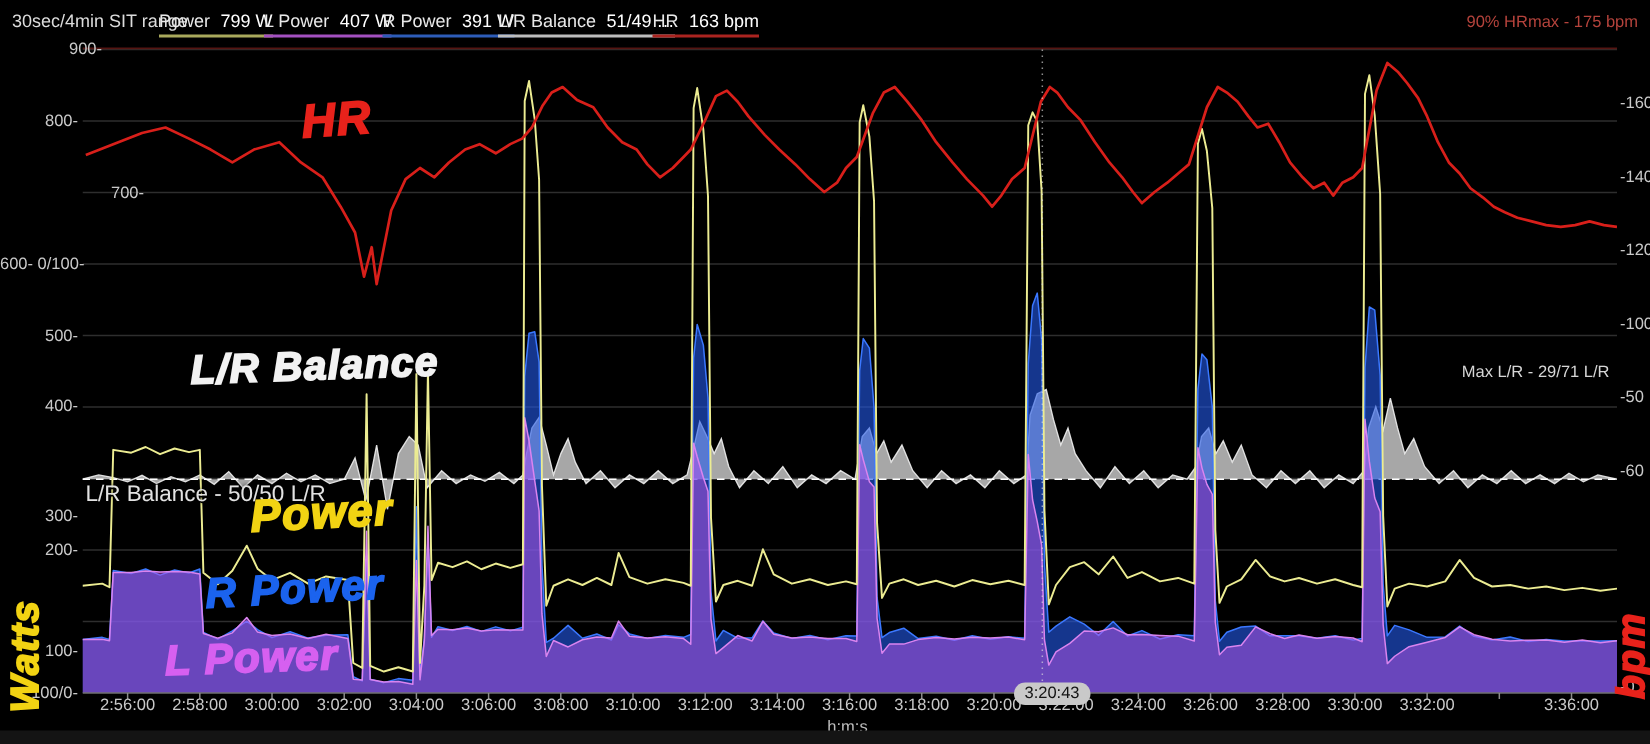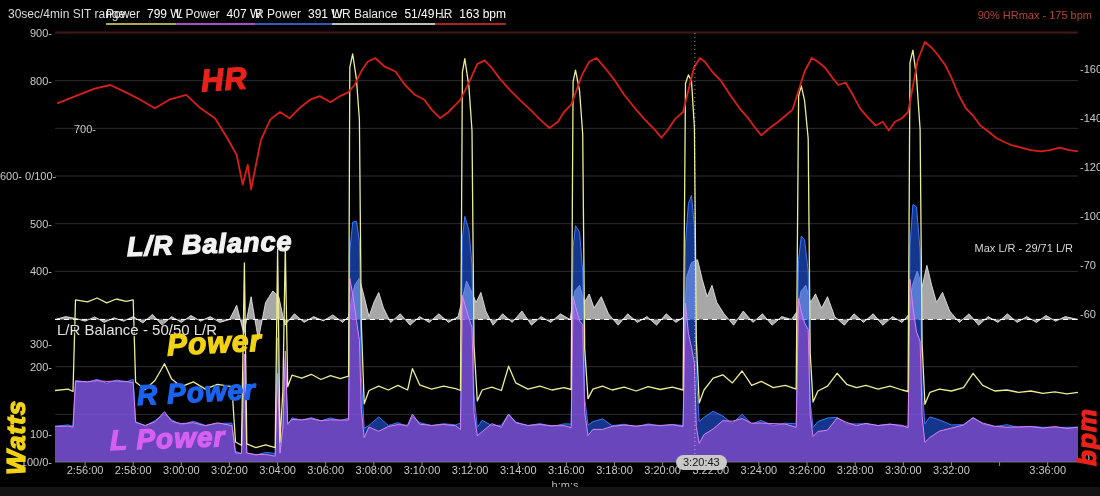--- a/index.html
+++ b/index.html
@@ -85,37 +85,37 @@
       <line x1="703.8990825688074" x2="703.8990825688074" y1="435" y2="439" stroke="#8a8a8a" stroke-width="1"></line>
       <line x1="752.0289343683841" x2="752.0289343683841" y1="435" y2="439" stroke="#8a8a8a" stroke-width="1"></line>
       <line x1="800.1587861679607" x2="800.1587861679607" y1="435" y2="439" stroke="#8a8a8a" stroke-width="1"></line>
       <line x1="848.2886379675373" x2="848.2886379675373" y1="435" y2="439" stroke="#8a8a8a" stroke-width="1"></line>
       <line x1="896.4184897671138" x2="896.4184897671138" y1="435" y2="439" stroke="#8a8a8a" stroke-width="1"></line>
       <line x1="944.5483415666904" x2="944.5483415666904" y1="435" y2="439" stroke="#8a8a8a" stroke-width="1"></line>
       <line x1="992.678193366267" x2="992.678193366267" y1="435" y2="439" stroke="#8a8a8a" stroke-width="1"></line>
     </svg>
 
   <div id="left-axis">
-      <div class="axis-label" style="left: 0px; top: 27px;">900-</div>
+      <div class="axis-label" style="left: 16px; top: 27px;">900-</div>
       <div class="axis-label" style="left: 0px; top: 75px;">800-</div>
       <div class="axis-label" style="left: 0px; top: 123px; margin-left: 44px;">700-</div>
       <div class="axis-label" style="left: 0px; top: 170px;">600- 0/100-</div>
       <div class="axis-label" style="left: 0px; top: 218px;">500-</div>
       <div class="axis-label" style="left: 0px; top: 265px;">400-</div>
       <div class="axis-label" style="left: 0px; top: 313px; margin-top: 25px;">300-</div>
       <div class="axis-label" style="left: 0px; top: 361px;">200-</div>
       <div class="axis-label" style="left: 0px; top: 428px;">100-</div>
       <div class="axis-label" style="left: 0px; top: 456px;">100/0-</div>
     </div>
   <div id="right-axis">
       <div class="axis-label" style="left: 1080px; top: 63px;">-160</div>
       <div class="axis-label" style="left: 1080px; top: 112px;">-140</div>
       <div class="axis-label" style="left: 1080px; top: 161px;">-120</div>
       <div class="axis-label" style="left: 1080px; top: 210px;">-100</div>
-      <div class="axis-label" style="left: 1080px; top: 259px;">-70</div>
+      <div class="axis-label" style="left: 1080px; top: 259px;">-50</div>
       <div class="axis-label" style="left: 1080px; top: 308px;">-60</div>
       <div class="axis-label" style="left: 1128px; top: 357px;">-40</div>
       <div class="axis-label" style="left: 1080px; top: 452px;">-0</div>
     </div>
   <div id="x-axis">
       <div class="xtick-label" style="left: 85.0812px;">2:56:00</div>
       <div class="xtick-label" style="left: 133.211px;">2:58:00</div>
       <div class="xtick-label" style="left: 181.341px; text-align: right;">3:00:00</div>
       <div class="xtick-label" style="left: 229.471px;">3:02:00</div>
       <div class="xtick-label" style="left: 277.601px;">3:04:00</div>

